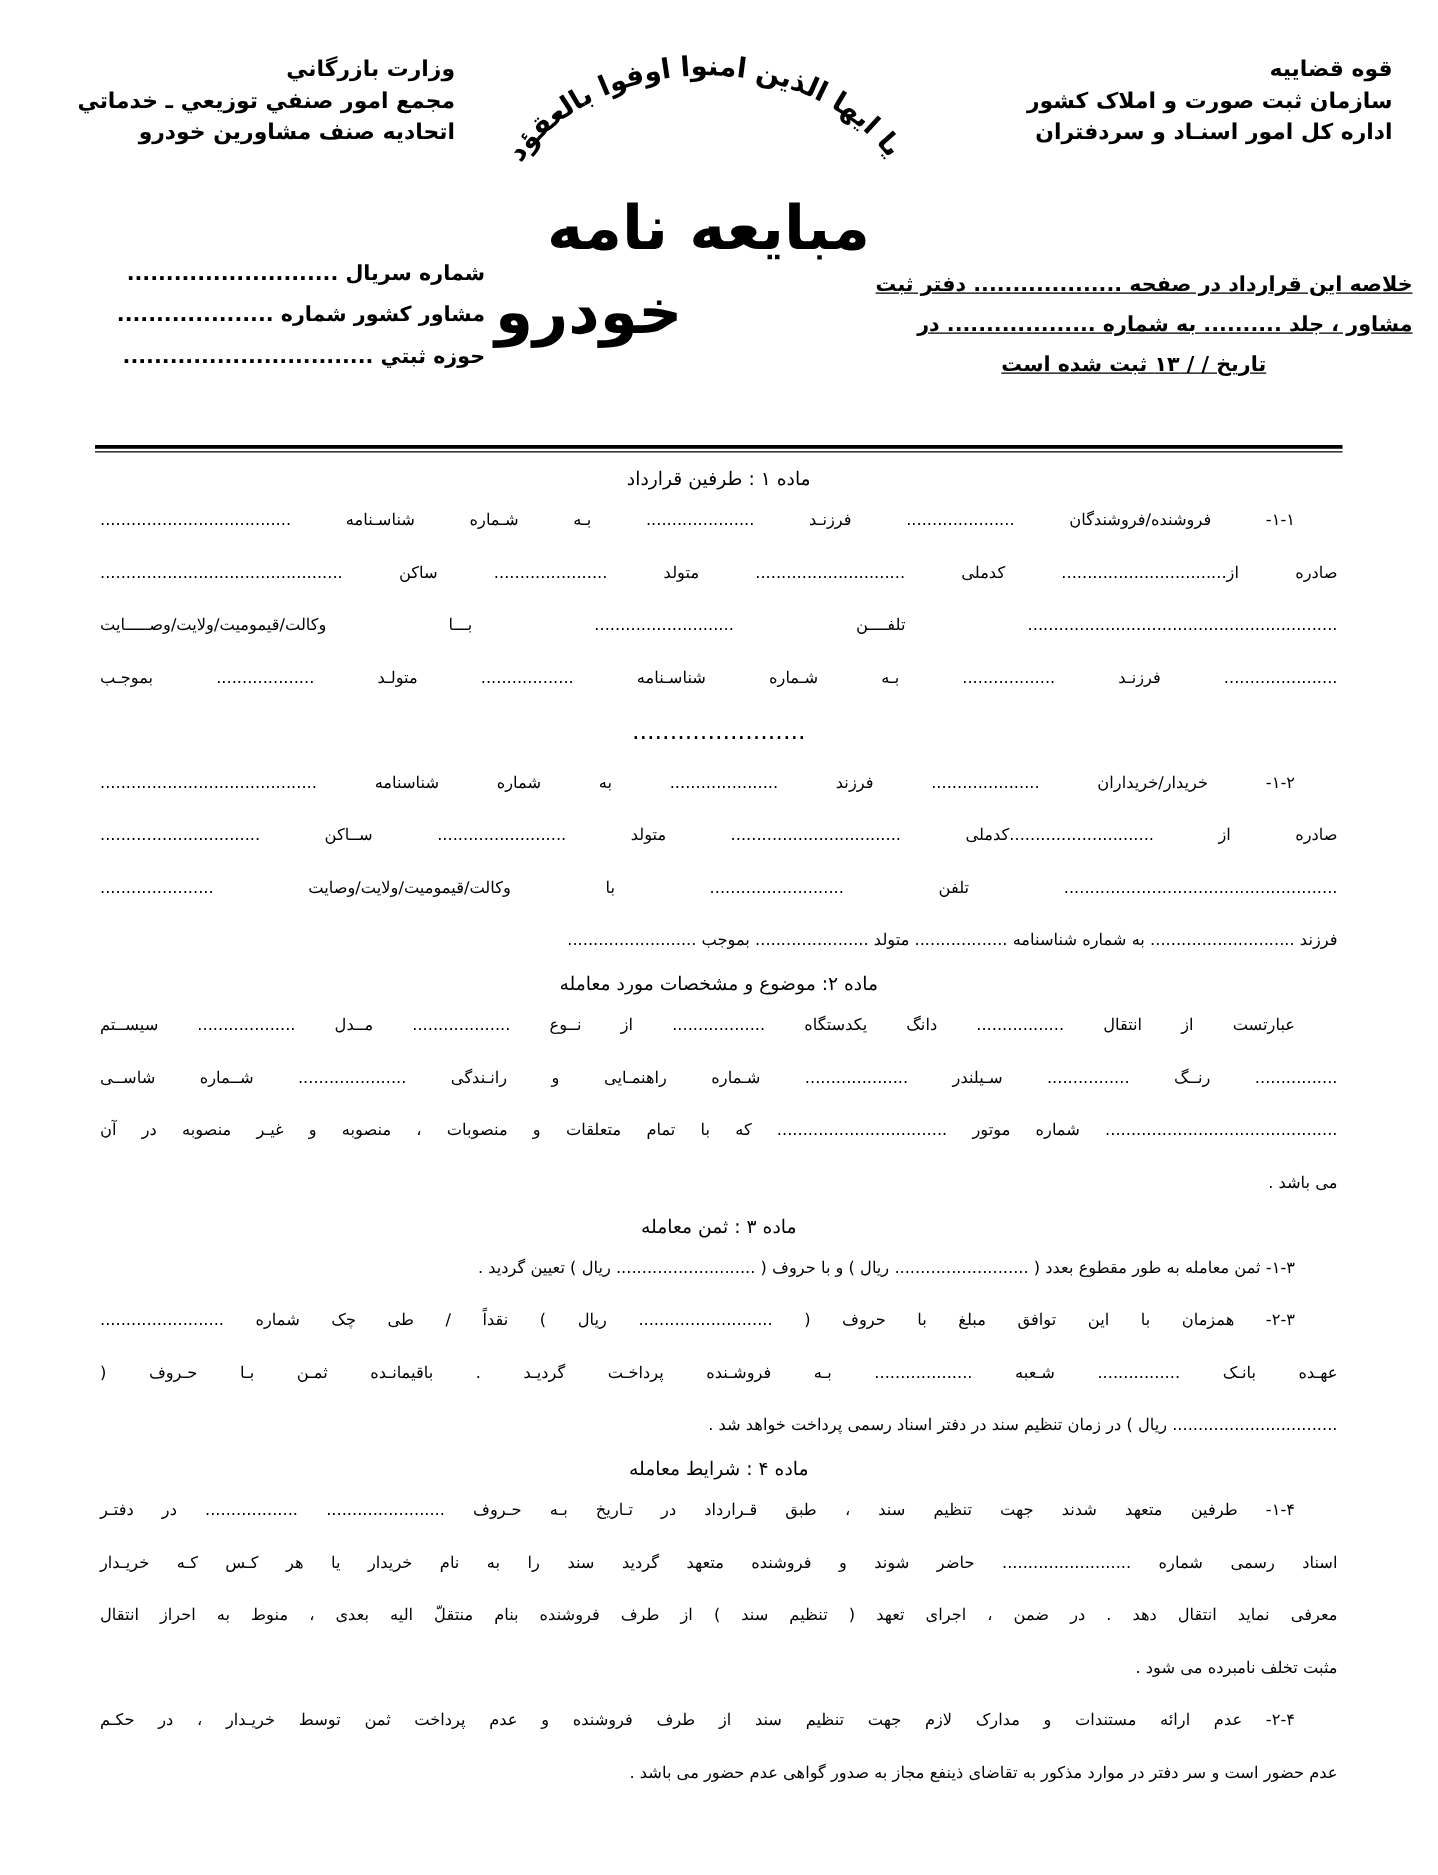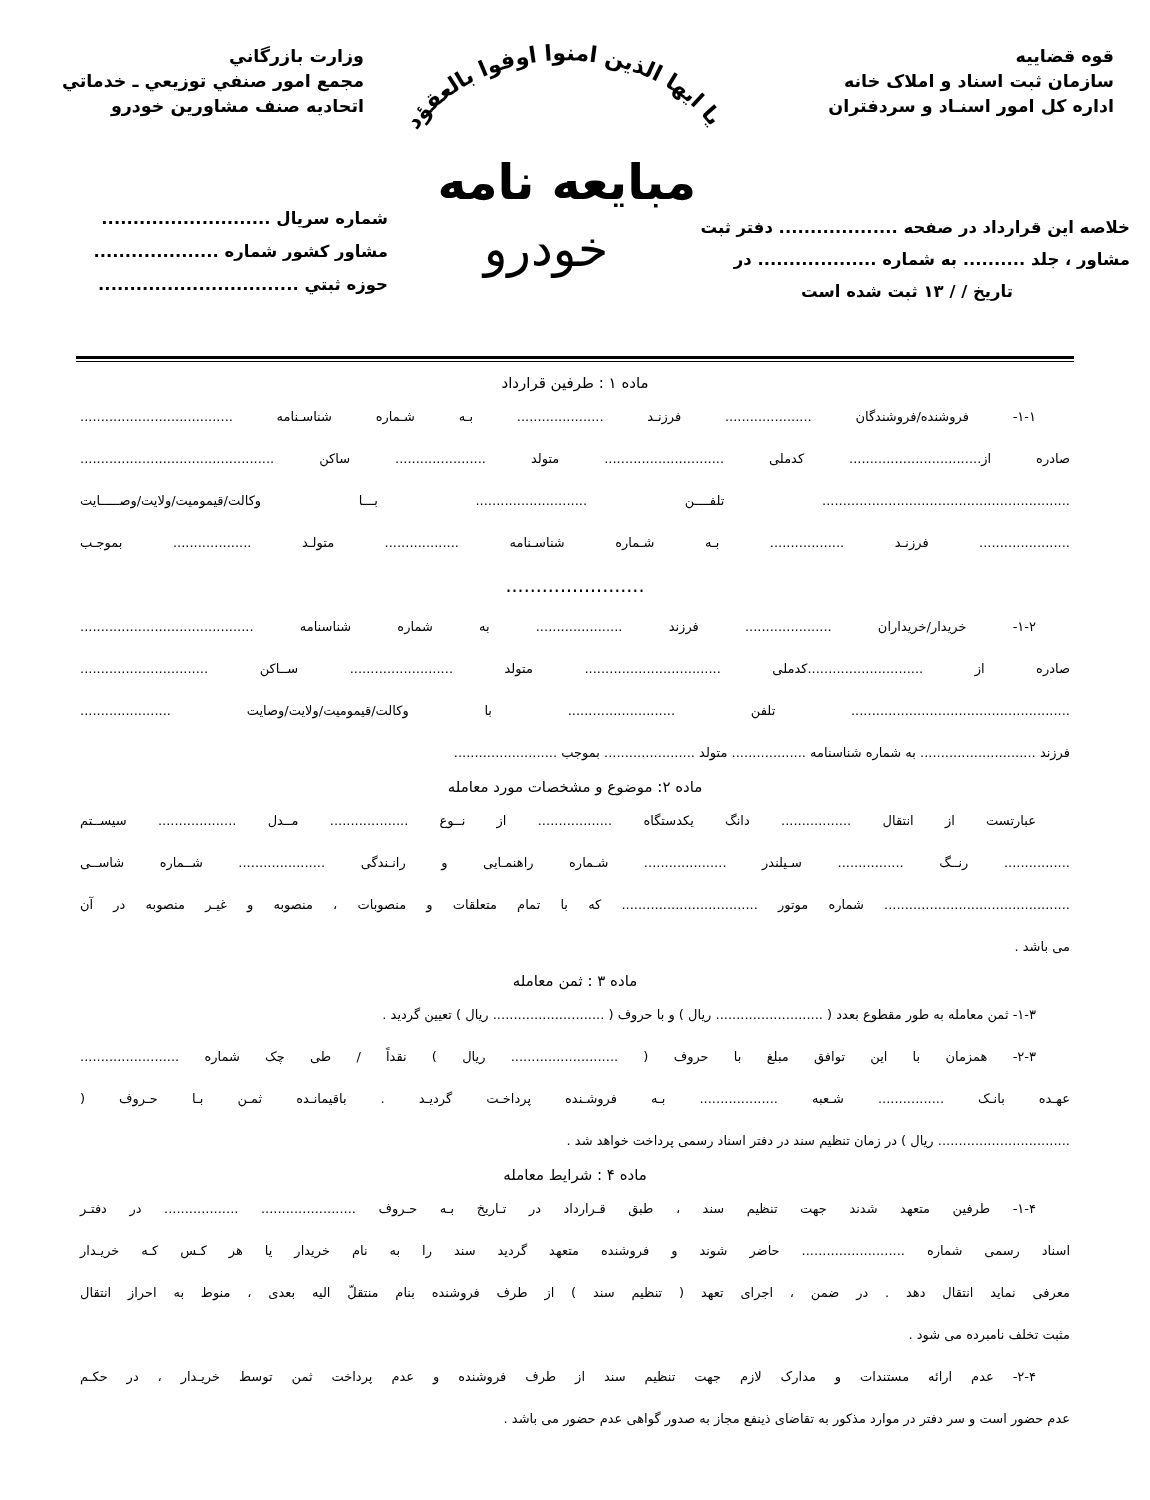--- a/index.html
+++ b/index.html
@@ -80,40 +80,40 @@
     font-weight: bold;
     line-height: 1.02;
     letter-spacing: -1px;
     white-space: nowrap;
   }
   .title-sub {
     position: absolute;
     top: 225px;
     left: 396px;
     width: 300px;
-    text-align: center;
+    text-align: left;
     font-size: 49px;
-    font-weight: normal;
+    font-weight: bold;
     line-height: 1.02;
     letter-spacing: -1px;
     white-space: nowrap;
   }
 
   
   .registry {
     position: absolute;
     top: 212px;
     right: 20px;
     width: 440px;
     font-size: 16.5px;
     font-weight: bold;
     line-height: 32px;
     text-align: right;
   }
-  .registry .rline { display: block; white-space: nowrap; }
+  .registry .rline { display: block; white-space: nowrap; text-decoration: underline; }
   .registry .rline.center3 { text-align: center; padding-right: 6px; }
 
   
   .serial {
     position: absolute;
     top: 202px;
     left: 18px;
     width: 370px;
     font-size: 16.5px;
     font-weight: bold;
@@ -188,21 +188,21 @@
 </style>
 </head>
 <body>
 
 <div class="page">
 
   <div class="header">
 
     <div class="org-block org-right">
       <span class="ln">قوه قضاییه</span>
-      <span class="ln">سازمان ثبت اسناد و املاک خانه</span>
+      <span class="ln">سازمان ثبت صورت و املاک کشور</span>
       <span class="ln">اداره کل امور اسنـاد و سردفتران</span>
     </div>
 
     <div class="org-block org-left">
       <span class="ln">وزارت بازرگاني</span>
       <span class="ln">مجمع امور صنفي توزيعي ـ خدماتي</span>
       <span class="ln">اتحاديه صنف مشاورين خودرو</span>
     </div>
 
     <div class="verse-wrap">

